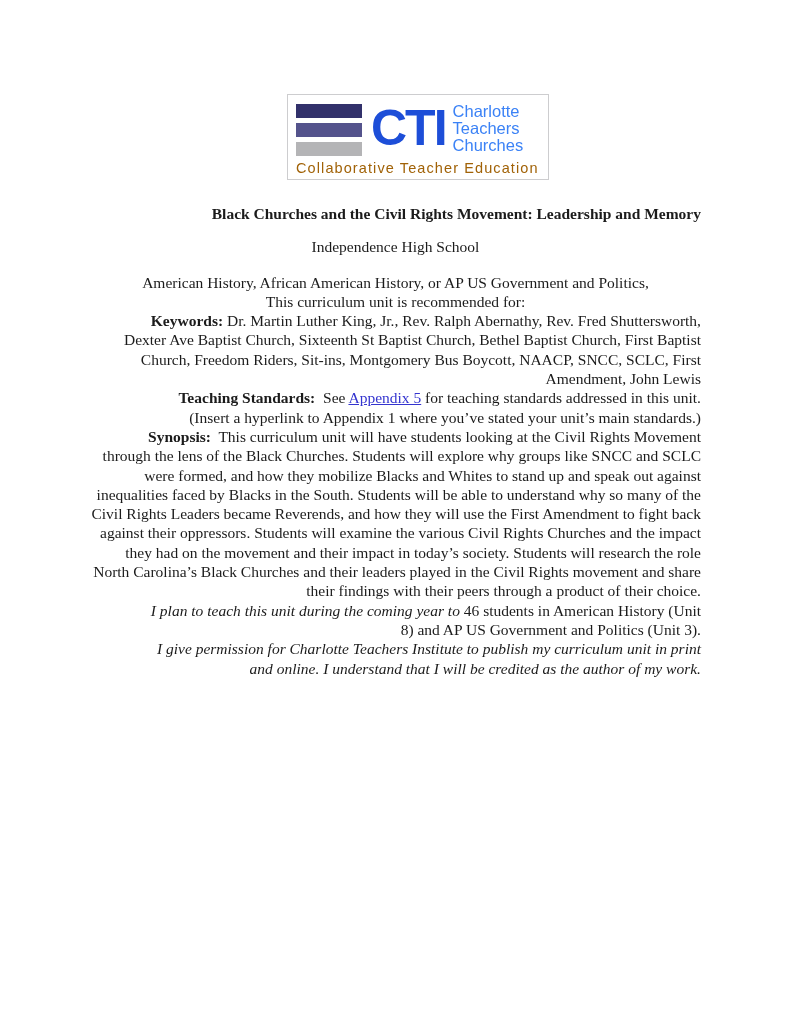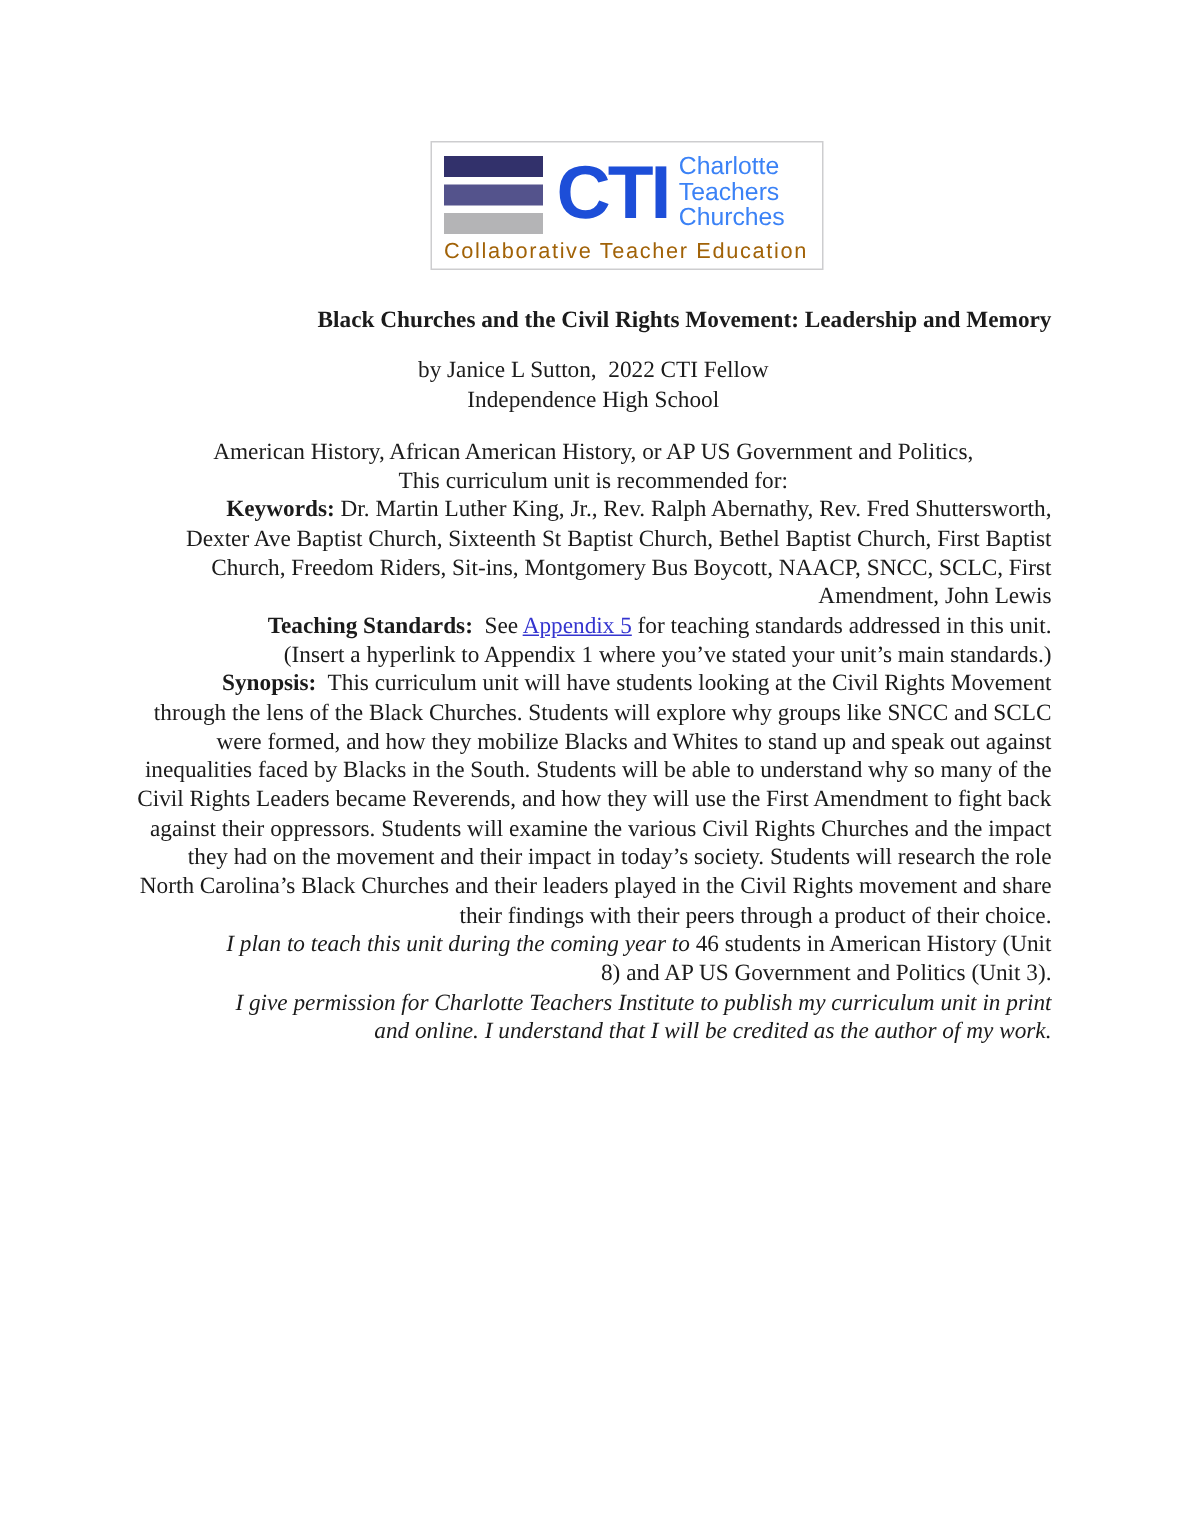--- a/index.html
+++ b/index.html
@@ -126,21 +126,20 @@
       </div>
     </div>
     <div class="logo-tagline">Collaborative Teacher Education</div>
   </div>
 
   <div class="content">
 
     <div class="title">Black Churches and the Civil Rights Movement: Leadership and Memory</div>
 
     <div class="byline-block">
-      <div class="center-line">by Janice L Sutton,  2022 CTI Fellow</div>
       <div class="center-line">Independence High School</div>
     </div>
 
     <div class="rec-block">
       <div class="center-line">American History, African American History, or AP US Government and Politics,</div>
       <div class="center-line">This curriculum unit is recommended for:</div>
     </div>
 
     <p class="body-para keywords-para"><span class="bold">Keywords:</span><span> Dr. Martin Luther King, Jr., Rev. Ralph Abernathy, Rev. Fred Shuttersworth, Dexter Ave Baptist Church, Sixteenth St Baptist Church, Bethel Baptist Church, First Baptist Church, Freedom Riders, Sit-ins, Montgomery Bus Boycott, NAACP, SNCC, SCLC, First Amendment, John Lewis</span></p>
 

